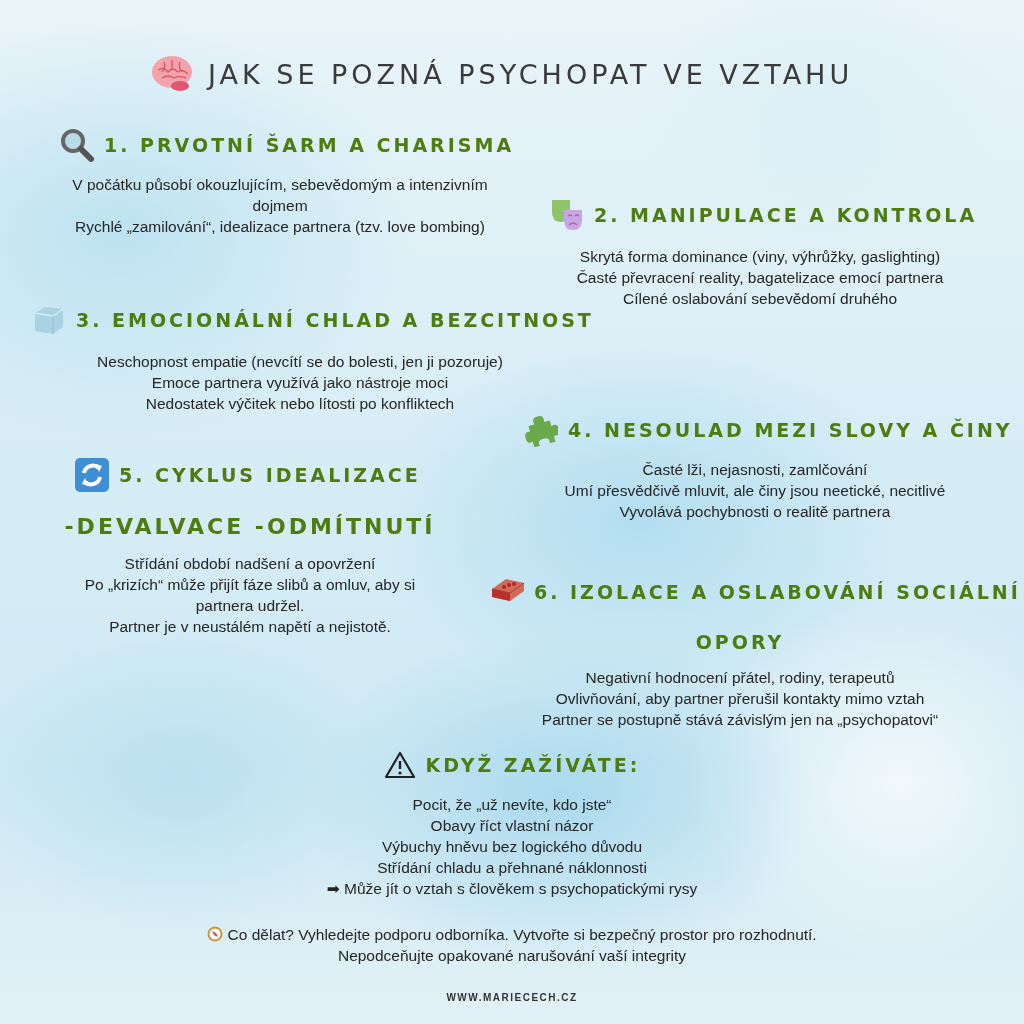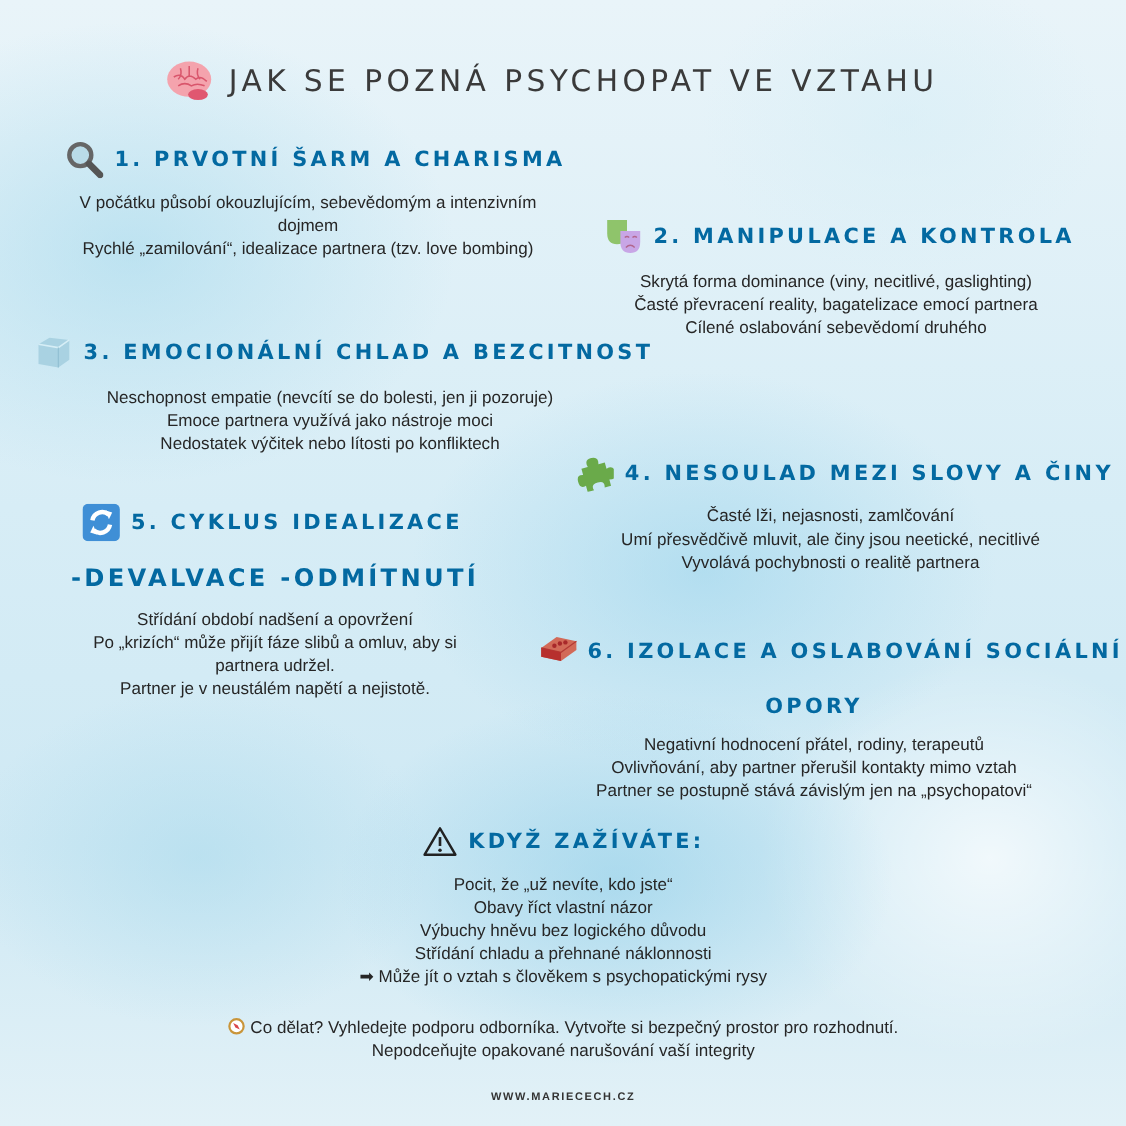--- a/index.html
+++ b/index.html
@@ -11,21 +11,21 @@
       radial-gradient(ellipse 380px 260px at 640px 520px, rgba(150,210,235,0.55), transparent 70%),
       radial-gradient(ellipse 360px 240px at 560px 800px, rgba(140,205,232,0.55), transparent 70%),
       radial-gradient(ellipse 300px 260px at 900px 780px, rgba(255,255,255,0.7), transparent 70%),
       radial-gradient(ellipse 300px 220px at 180px 780px, rgba(170,218,236,0.55), transparent 70%),
       radial-gradient(ellipse 260px 200px at 820px 110px, rgba(215,238,246,0.6), transparent 70%),
       linear-gradient(180deg, #e9f4f9 0%, #d7edf6 45%, #cfe9f4 75%, #e2f1f7 100%);
   }
   .abs { position:absolute; }
   .hand {
     font-family:"DejaVu Sans", sans-serif; font-weight:bold; text-transform:uppercase;
-    letter-spacing:3px; color:#0369a1;
+    letter-spacing:3px; color:#4d7c0f;
   }
   .title { top:54px; left:150px; display:flex; align-items:center; gap:12px; }
   .title .hand { font-size:27px; letter-spacing:4px; color:#3a3a3a; font-weight:normal; }
   .sec-head { display:flex; align-items:center; gap:10px; white-space:nowrap; }
   .sec-head .hand { font-size:19px; }
   .body-text {
     font-size:15.5px; line-height:21px; text-align:center; color:#262626;
   }
   .body-text div { white-space:nowrap; }
   .ico { display:inline-block; width:34px; height:34px; flex:0 0 auto; }
@@ -67,21 +67,21 @@
     <span class="ico">
       <svg width="36" height="34" viewBox="0 0 36 34">
           <path d="M2 2 h18 v12 q0 10 -9 10 q-9 0 -9 -10z" fill="#8fc46b"></path>
           <path d="M14 12 h18 v10 q0 10 -9 10 q-9 0 -9 -10z" fill="#c8a6e6"></path>
           <path d="M18 18 q2 -2 4 0 M25 18 q2 -2 4 0 M19 27 q4 -4 8 0" stroke="#b2668e" stroke-width="1.3" fill="none"></path>
         </svg>
     </span>
     <span class="hand">2. Manipulace a kontrola</span>
   </div>
   <div class="body-text" style="margin-top:14px;">
-    <div>Skrytá forma dominance (viny, necitlivé, gaslighting)</div>
+    <div>Skrytá forma dominance (viny, výhrůžky, gaslighting)</div>
     <div>Časté převracení reality, bagatelizace emocí partnera</div>
     <div>Cílené oslabování sebevědomí druhého</div>
   </div>
 </div>
 
 <div class="abs" style="left:20px; top:303px; width:560px;">
   <div class="sec-head" style="margin-left:12px;">
     <span class="ico">
       <svg width="34" height="34" viewBox="0 0 34 34">
           <path d="M3 10 l10 -6 l18 2 v18 l-10 7 l-18 -3z" fill="#a9d2e2"></path>

